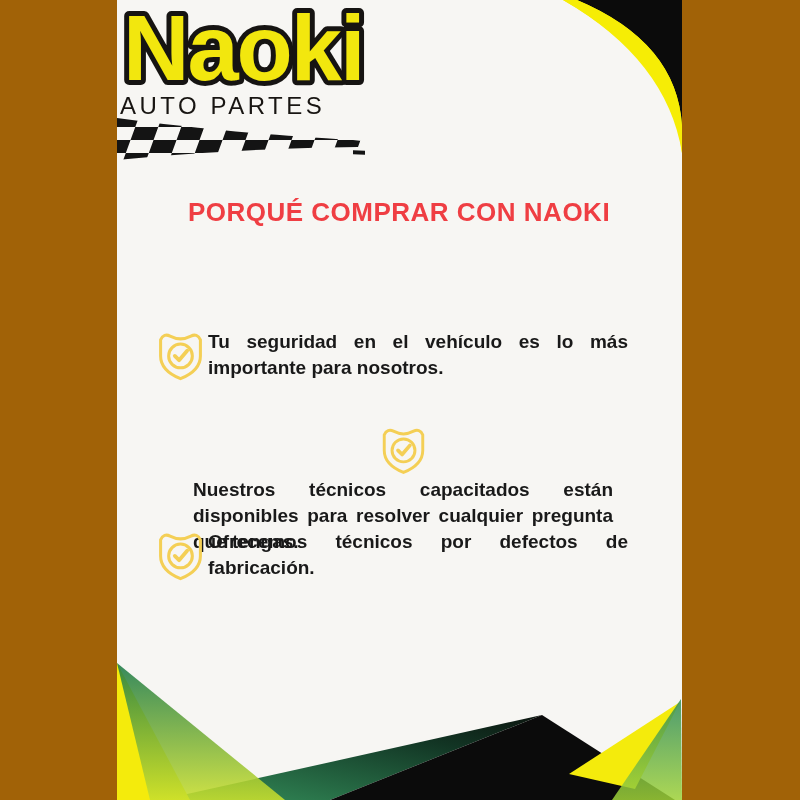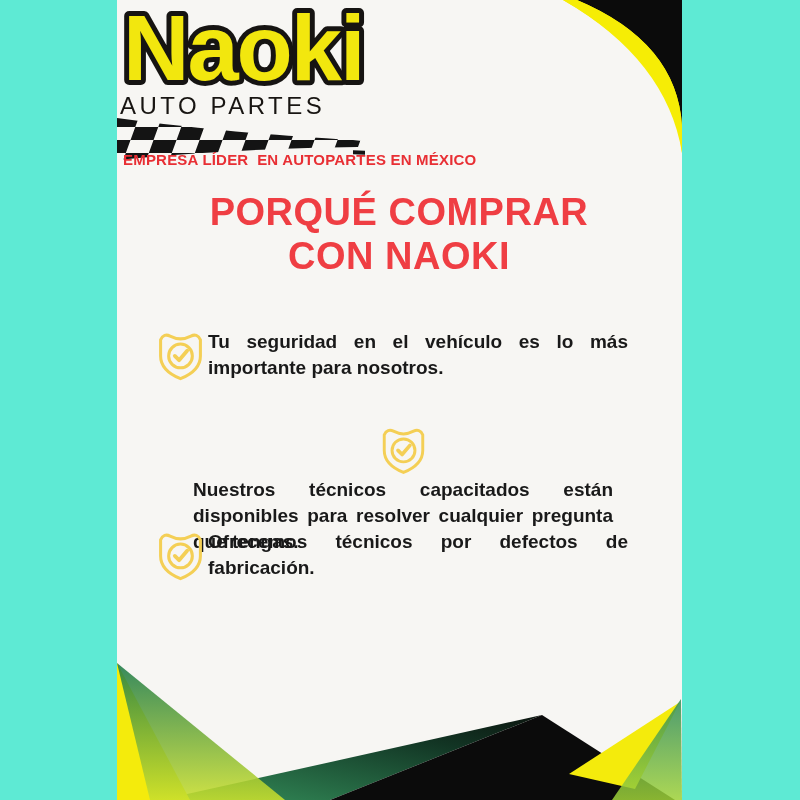--- a/index.html
+++ b/index.html
@@ -1,17 +1,17 @@
 <!DOCTYPE html>
 <html><head>
 <meta charset="utf-8">
 <style>
   html,body{margin:0;padding:0;background:#ffffff;}
   .canvas{
-    position:relative;width:800px;height:800px;background:#5eead4;overflow:hidden;
+    position:relative;width:800px;height:800px;background:#a16207;overflow:hidden;
     font-family:"Liberation Sans", sans-serif;
   }
   .content{
     position:absolute;left:117px;top:0;width:565px;height:800px;
     background:#f7f6f3;overflow:hidden;
   }
   
   .corner-tr{position:absolute;top:0;right:0;width:230px;height:165px;display:block;}
   
   .logo-svg{position:absolute;left:0;top:-4px;width:290px;height:104px;display:block;overflow:visible;}
@@ -25,21 +25,21 @@
     font-size:24px;font-weight:normal;color:#181512;letter-spacing:3.5px;white-space:nowrap;
   }
   .flag{position:absolute;left:0;top:114px;width:256px;height:48px;display:block;}
   .tagline{
     position:absolute;left:6px;top:151px;
     font-size:15px;font-weight:bold;color:#e82f34;letter-spacing:.2px;white-space:pre;
   }
   
   .heading{
     position:absolute;left:62px;top:190px;width:440px;margin:0;
-    font-size:38px;line-height:44px;font-weight:800;letter-spacing:.5px;
+    font-size:26px;line-height:44px;font-weight:800;letter-spacing:.5px;
     color:#ef3e43;text-align:center;
   }
   
   .benefit{
     position:absolute;left:36px;width:500px;
     display:flex;align-items:center;
   }
   .benefit .shield{flex:0 0 55px;width:55px;height:58px;display:block;}
   .benefit p{
     margin:0;width:420px;
@@ -72,21 +72,20 @@
       <defs>
         <pattern id="checks" width="46" height="26" patternUnits="userSpaceOnUse" patternTransform="skewX(-20)">
           <rect x="0" y="0" width="23" height="13" fill="#141414"></rect>
           <rect x="23" y="13" width="23" height="13" fill="#141414"></rect>
         </pattern>
       </defs>
       <path d="M0,4 C60,12 130,20 236,26 L254,28 L254,33 C180,33 80,38 0,46 Z" fill="url(#checks)"></path>
       <rect x="236" y="28" width="12" height="4" fill="#141414" transform="skewY(2)"></rect>
     </svg>
 
-    <div class="tagline">EMPRESA LÍDER  EN AUTOPARTES EN MÉXICO</div>
 
     <h1 class="heading">PORQUÉ COMPRAR CON NAOKI</h1>
 
     <div class="benefit b1">
       <svg class="shield" viewBox="0 0 58 60" aria-hidden="true">
         <g fill="none" stroke="#f4cf55" stroke-width="3.2" stroke-linecap="round" stroke-linejoin="round">
           <path d="M8,14 C10,9 14,8 18,10 C22,12 26,13 29,13 C32,13 36,12 40,10 C44,8 48,9 50,14 L50,31 C50,44 40,50.5 29,55 C18,50.5 8,44 8,31 Z"></path>
           <circle cx="29" cy="31" r="12.5"></circle>
           <path d="M23,31 L27.5,35.5 L36,25.5" stroke-width="4"></path>
         </g>

